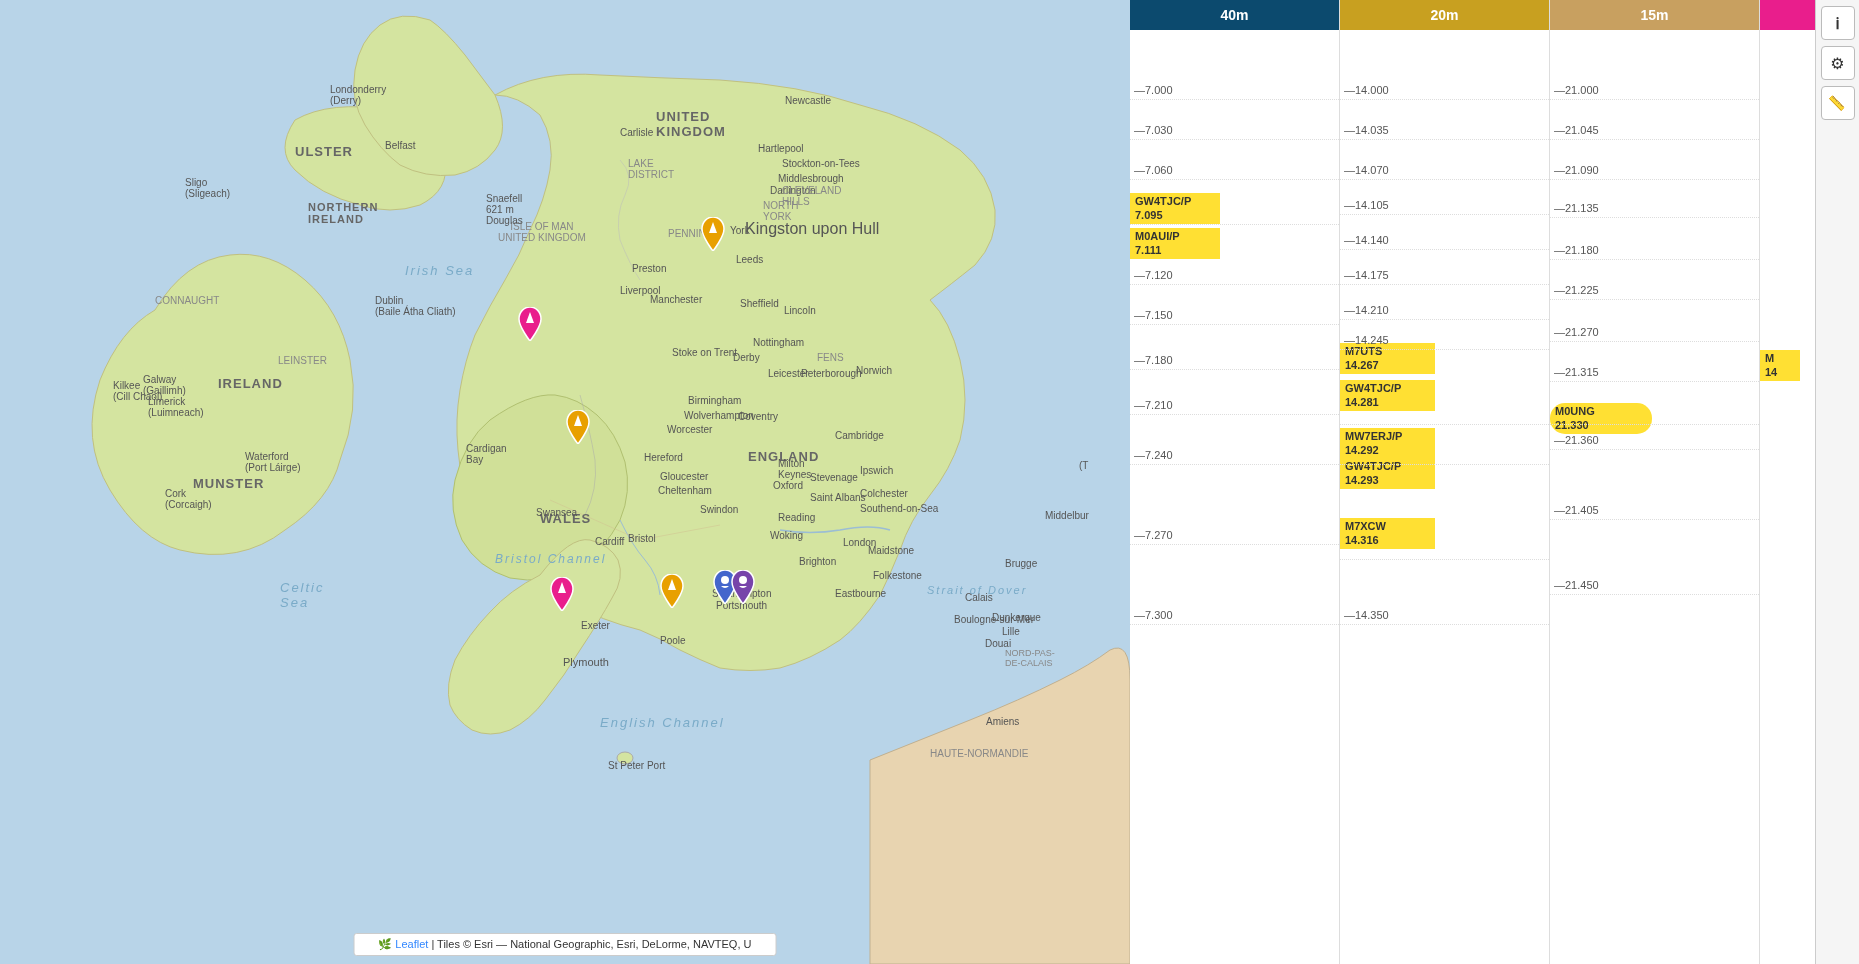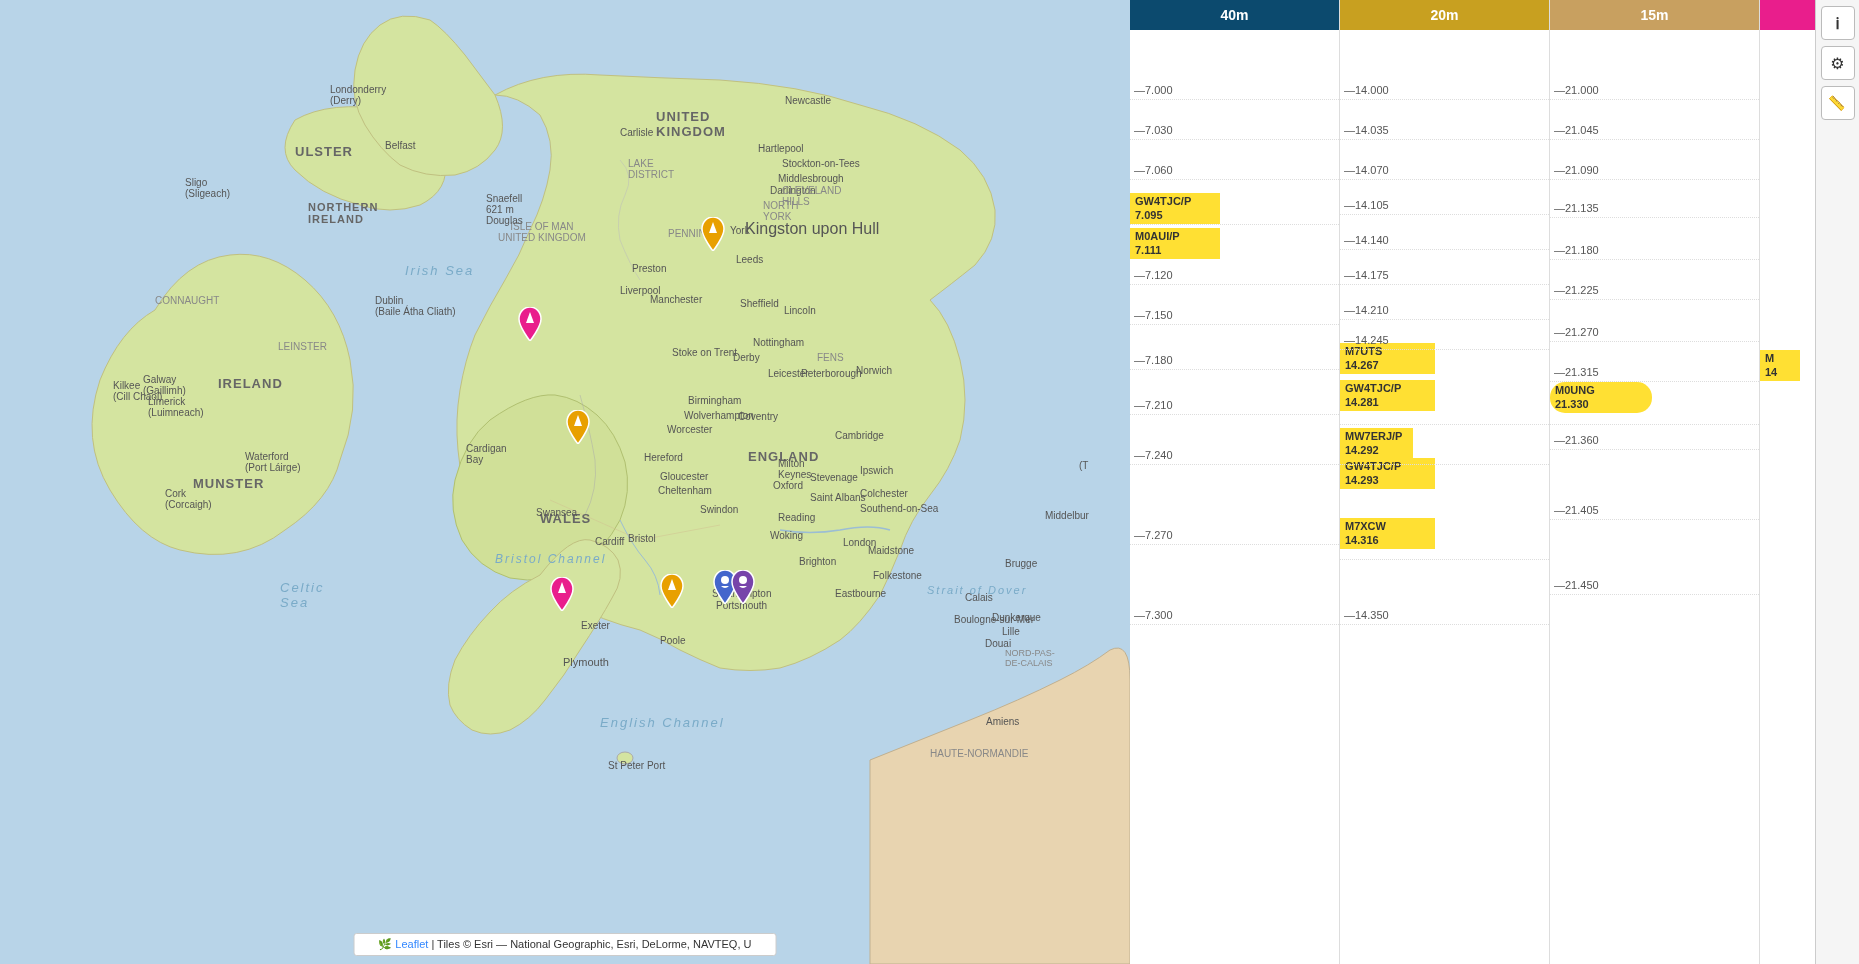--- a/index.html
+++ b/index.html
@@ -190,21 +190,21 @@
   <div class="map-label country" style="left:295px;top:108px">ULSTER</div>
   <div class="map-label" style="left:330px;top:84px;font-size:10px">Londonderry<br>(Derry)</div>
   <div class="map-label" style="left:385px;top:140px;font-size:10px">Belfast</div>
   <div class="map-label" style="left:185px;top:177px;font-size:10px">Sligo<br>(Sligeach)</div>
   <div class="map-label country" style="left:308px;top:165px;font-size:11px">NORTHERN<br>IRELAND</div>
   <div class="map-label region" style="left:498px;top:221px;text-align:center">ISLE OF MAN<br>UNITED KINGDOM</div>
   <div class="map-label sea" style="left:405px;top:263px">Irish  Sea</div>
   <div class="map-label" style="left:375px;top:295px;font-size:10px">Dublin<br>(Baile Átha Cliath)</div>
   <div class="map-label" style="left:143px;top:374px;font-size:10px">Galway<br>(Gaillimh)</div>
   <div class="map-label country" style="left:218px;top:340px">IRELAND</div>
-  <div class="map-label region" style="left:278px;top:341px">LEINSTER</div>
+  <div class="map-label region" style="left:278px;top:355px">LEINSTER</div>
   <div class="map-label" style="left:113px;top:380px;font-size:10px">Kilkee<br>(Cill Chaoi)</div>
   <div class="map-label" style="left:148px;top:396px;font-size:10px">Limerick<br>(Luimneach)</div>
   <div class="map-label country" style="left:193px;top:440px">MUNSTER</div>
   <div class="map-label" style="left:245px;top:451px;font-size:10px">Waterford<br>(Port Láirge)</div>
   <div class="map-label" style="left:165px;top:488px;font-size:10px">Cork<br>(Corcaigh)</div>
   <div class="map-label region" style="left:155px;top:295px">CONNAUGHT</div>
   <div class="map-label country" style="left:656px;top:73px">UNITED<br>KINGDOM</div>
   <div class="map-label" style="left:620px;top:127px;font-size:10px">Carlisle</div>
   <div class="map-label" style="left:785px;top:95px;font-size:10px">Newcastle</div>
   <div class="map-label" style="left:758px;top:143px;font-size:10px">Hartlepool</div>
@@ -371,21 +371,21 @@
         <div style="position:absolute;top:575px;right:0;left:0;font-size:11px;color:#555;padding-left:4px;border-bottom:1px dotted #ddd;height:20px;display:flex;align-items:center;">—7.300</div>
       </div>
     </div>
 
     <div class="freq-col" style="position:relative;">
       <div class="freq-col-header" style="background:#c8a020;">20m</div>
       <div class="freq-col-body" style="position:relative;height:934px;">
 
         <div class="station-badge" style="top:313px;width:95px;">M7UTS<br>14.267</div>
         <div class="station-badge" style="top:350px;width:95px;">GW4TJC/P<br>14.281</div>
-        <div class="station-badge" style="top:398px;width:73px;">MW7ERJ/P<br>14.292</div>
+        <div class="station-badge" style="top:398px;width:95px;">MW7ERJ/P<br>14.292</div>
         <div class="station-badge" style="top:428px;width:95px;">GW4TJC/P<br>14.293</div>
         <div class="station-badge" style="top:488px;width:95px;">M7XCW<br>14.316</div>
 
         <div style="position:absolute;top:50px;right:0;left:0;font-size:11px;color:#555;padding-left:4px;border-bottom:1px dotted #ddd;height:20px;display:flex;align-items:center;">—14.000</div>
         <div style="position:absolute;top:90px;right:0;left:0;font-size:11px;color:#555;padding-left:4px;border-bottom:1px dotted #ddd;height:20px;display:flex;align-items:center;">—14.035</div>
         <div style="position:absolute;top:130px;right:0;left:0;font-size:11px;color:#555;padding-left:4px;border-bottom:1px dotted #ddd;height:20px;display:flex;align-items:center;">—14.070</div>
         <div style="position:absolute;top:165px;right:0;left:0;font-size:11px;color:#555;padding-left:4px;border-bottom:1px dotted #ddd;height:20px;display:flex;align-items:center;">—14.105</div>
         <div style="position:absolute;top:200px;right:0;left:0;font-size:11px;color:#555;padding-left:4px;border-bottom:1px dotted #ddd;height:20px;display:flex;align-items:center;">—14.140</div>
         <div style="position:absolute;top:235px;right:0;left:0;font-size:11px;color:#555;padding-left:4px;border-bottom:1px dotted #ddd;height:20px;display:flex;align-items:center;">—14.175</div>
         <div style="position:absolute;top:270px;right:0;left:0;font-size:11px;color:#555;padding-left:4px;border-bottom:1px dotted #ddd;height:20px;display:flex;align-items:center;">—14.210</div>
@@ -394,21 +394,21 @@
         <div style="position:absolute;top:415px;right:0;left:0;font-size:11px;color:#555;padding-left:4px;border-bottom:1px dotted #ddd;height:20px;display:flex;align-items:center;"></div>
         <div style="position:absolute;top:510px;right:0;left:0;font-size:11px;color:#555;padding-left:4px;border-bottom:1px dotted #ddd;height:20px;display:flex;align-items:center;"></div>
         <div style="position:absolute;top:575px;right:0;left:0;font-size:11px;color:#555;padding-left:4px;border-bottom:1px dotted #ddd;height:20px;display:flex;align-items:center;">—14.350</div>
       </div>
     </div>
 
     <div class="freq-col" style="position:relative;">
       <div class="freq-col-header" style="background:#c8a060;">15m</div>
       <div class="freq-col-body" style="position:relative;height:934px;">
 
-        <div class="station-badge" style="top:352px;width:102px;border-radius:15px;">M0UNG<br>21.330</div>
+        <div class="station-badge" style="top:373px;width:102px;border-radius:15px;">M0UNG<br>21.330</div>
 
         <div style="position:absolute;top:50px;right:0;left:0;font-size:11px;color:#555;padding-left:4px;border-bottom:1px dotted #ddd;height:20px;display:flex;align-items:center;">—21.000</div>
         <div style="position:absolute;top:90px;right:0;left:0;font-size:11px;color:#555;padding-left:4px;border-bottom:1px dotted #ddd;height:20px;display:flex;align-items:center;">—21.045</div>
         <div style="position:absolute;top:130px;right:0;left:0;font-size:11px;color:#555;padding-left:4px;border-bottom:1px dotted #ddd;height:20px;display:flex;align-items:center;">—21.090</div>
         <div style="position:absolute;top:168px;right:0;left:0;font-size:11px;color:#555;padding-left:4px;border-bottom:1px dotted #ddd;height:20px;display:flex;align-items:center;">—21.135</div>
         <div style="position:absolute;top:210px;right:0;left:0;font-size:11px;color:#555;padding-left:4px;border-bottom:1px dotted #ddd;height:20px;display:flex;align-items:center;">—21.180</div>
         <div style="position:absolute;top:250px;right:0;left:0;font-size:11px;color:#555;padding-left:4px;border-bottom:1px dotted #ddd;height:20px;display:flex;align-items:center;">—21.225</div>
         <div style="position:absolute;top:292px;right:0;left:0;font-size:11px;color:#555;padding-left:4px;border-bottom:1px dotted #ddd;height:20px;display:flex;align-items:center;">—21.270</div>
         <div style="position:absolute;top:332px;right:0;left:0;font-size:11px;color:#555;padding-left:4px;border-bottom:1px dotted #ddd;height:20px;display:flex;align-items:center;">—21.315</div>
         <div style="position:absolute;top:375px;right:0;left:0;font-size:11px;color:#555;padding-left:4px;border-bottom:1px dotted #ddd;height:20px;display:flex;align-items:center;"></div>

